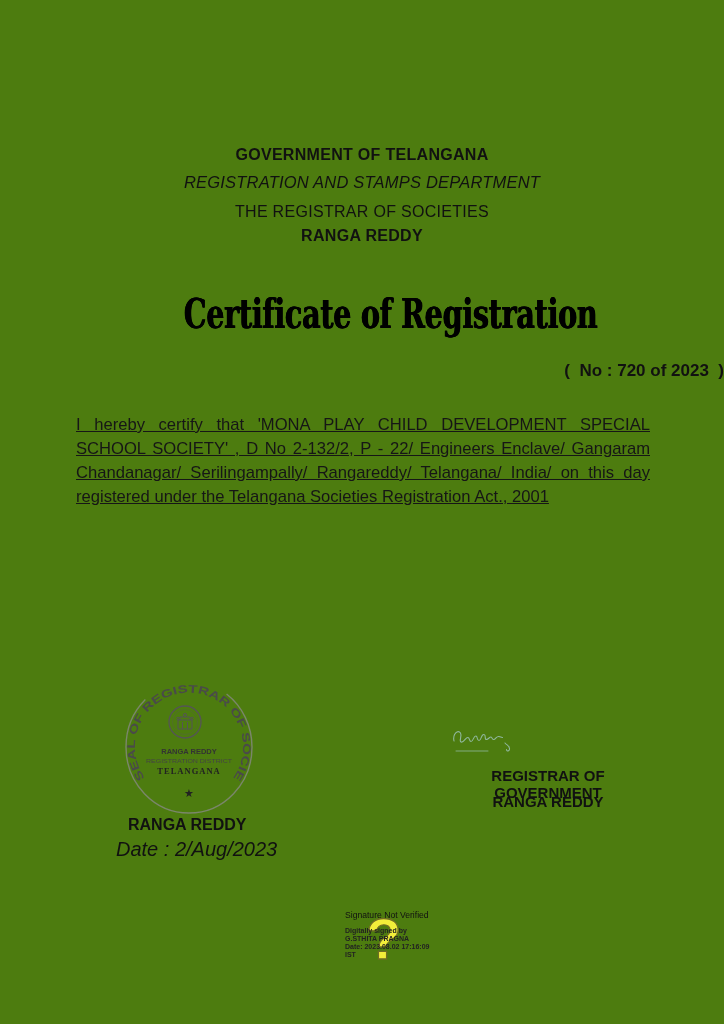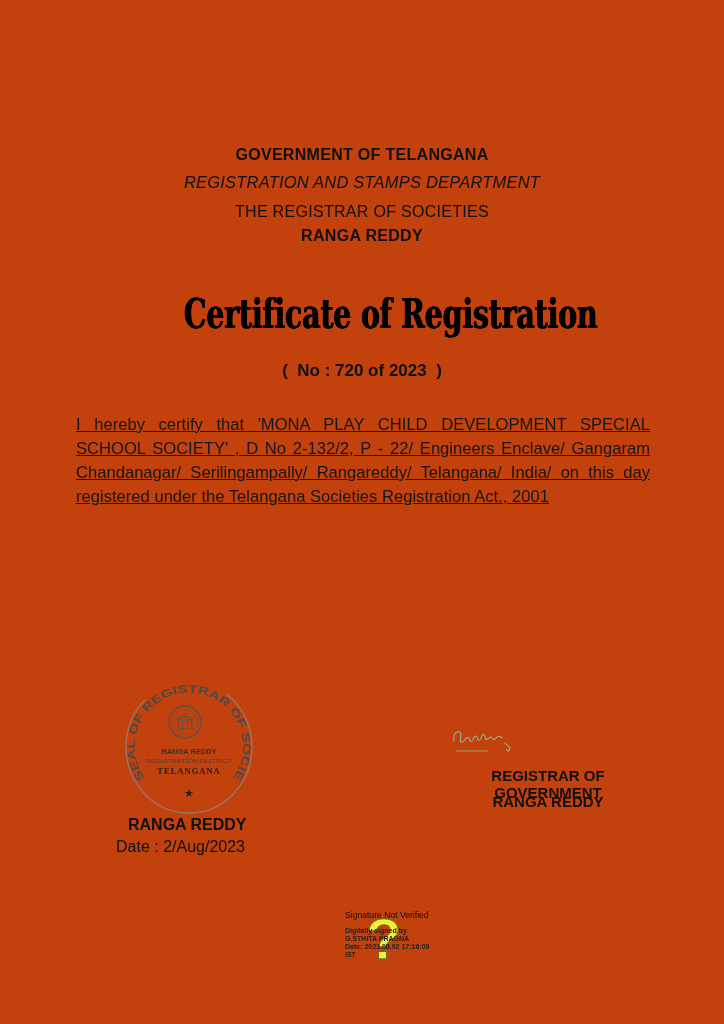--- a/index.html
+++ b/index.html
@@ -1,45 +1,45 @@
 <!DOCTYPE html>
 <html><head>
 <meta charset="utf-8">
 <style>
   html,body{margin:0;padding:0;background:#ffffff;}
   .page{
-    position:relative;width:724px;height:1024px;background:#c2410c;
+    position:relative;width:724px;height:1024px;background:#4d7c0f;
     font-family:"Liberation Sans",sans-serif;color:#111;overflow:hidden;
   }
   .abs{position:absolute;}
   .center{left:0;width:724px;text-align:center;}
   
   .hdr1{top:146px;font-size:16px;font-weight:bold;letter-spacing:.3px;}
   .hdr2{top:173px;font-size:16.5px;font-weight:400;letter-spacing:.2px;font-style:italic;}
   .hdr3{top:203px;font-size:16px;font-weight:normal;letter-spacing:.3px;}
   .hdr4{top:227px;font-size:16px;font-weight:bold;letter-spacing:.3px;}
   
   .doc-title{top:290px;font-family:"DejaVu Serif",serif;font-weight:bold;font-size:41px;color:#000;padding-left:28px;}
   .doc-title .squeeze{display:inline-block;transform:scaleX(.7);transform-origin:center;
      text-shadow:.7px 0 0 #000,-.3px 0 0 #000;letter-spacing:-.5px;white-space:pre;}
-  .cert-no{top:361px;font-size:17px;font-weight:bold;white-space:pre;}
+  .cert-no{top:361px;font-size:17px;font-weight:bold;white-space:pre;text-align:right;}
   
   .body-text{top:413px;left:76px;width:574px;font-size:16.6px;line-height:24px;color:#161616;}
   .body-line{text-align:justify;text-align-last:justify;white-space:normal;text-decoration:underline;}
   .body-line.last{text-align:left;text-align-last:left;}
   
   .seal{left:120px;top:676px;width:138px;height:140px;}
   
   .sig{left:449px;top:722px;width:72px;height:34px;}
   
   .reg-title{top:767px;left:448px;width:200px;text-align:center;font-size:15px;font-weight:bold;}
   .reg-name{top:793px;left:448px;width:200px;text-align:center;font-size:15px;font-weight:bold;}
   
   .issue-name{top:816px;left:128px;font-size:16px;font-weight:bold;}
-  .issue-date{top:838px;left:116px;font-size:16px;}
+  .issue-date{top:838px;left:116px;font-size:20px;font-style:italic;}
   
   .dsig{left:344px;top:908px;width:130px;height:62px;}
   .dsig .q{position:absolute;left:22px;top:2px;font-size:58px;line-height:1;font-weight:bold;
      color:#f2ee3a;-webkit-text-stroke:1.3px #6e6e23;z-index:1;}
   .dsig .status{position:absolute;left:1px;top:2px;font-size:8.6px;color:#111;z-index:2;white-space:nowrap;}
   .dsig .sline{position:absolute;left:1px;font-size:7px;font-weight:600;color:#222;z-index:2;white-space:nowrap;}
   .dsig .l1{top:19px;} .dsig .l2{top:27px;} .dsig .l3{top:35px;} .dsig .l4{top:43px;}
 </style>
 </head>
 <body>

